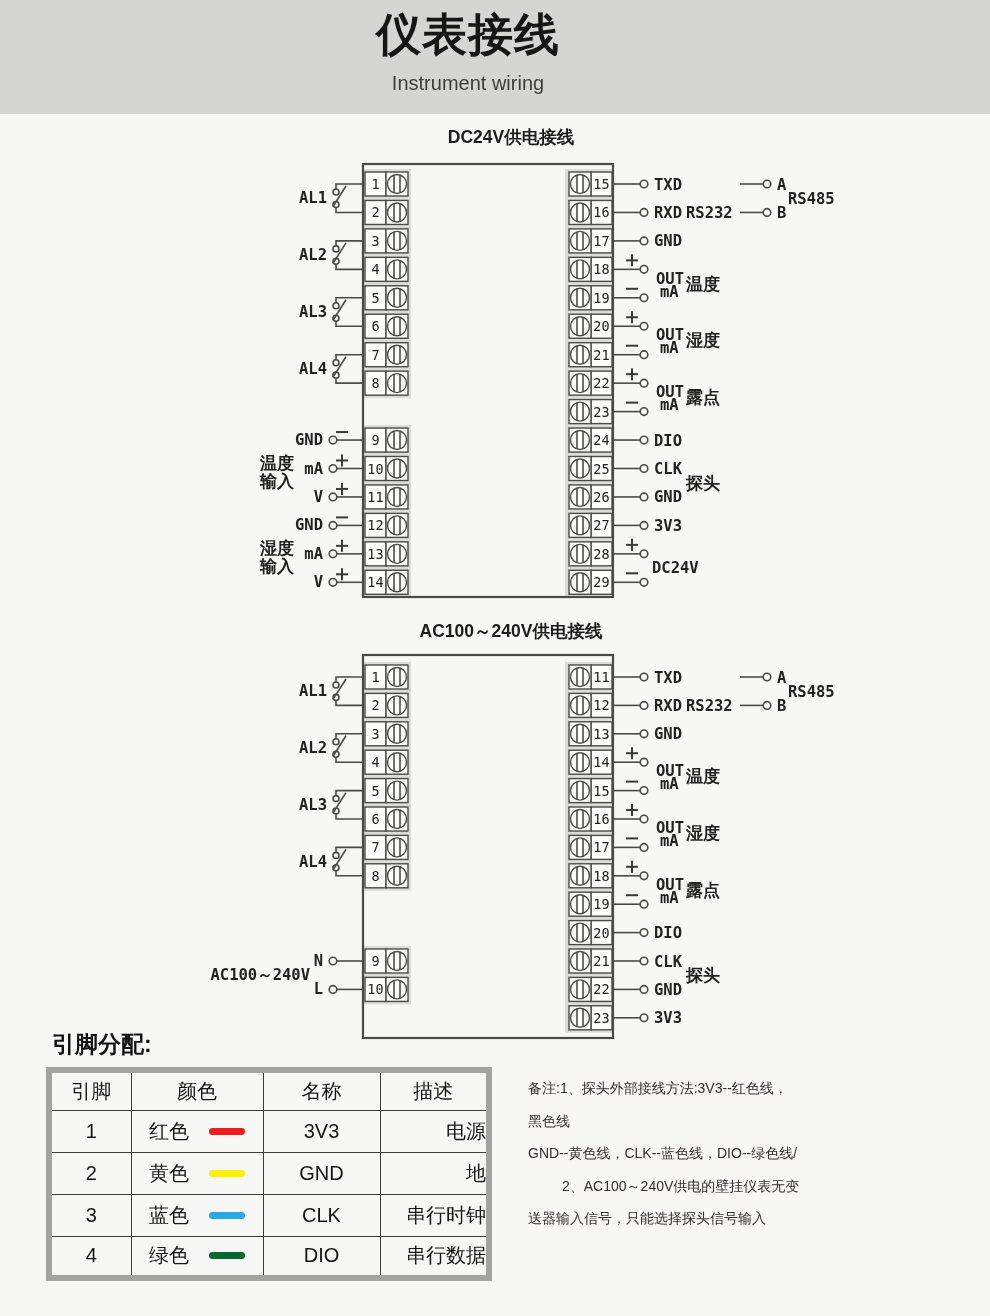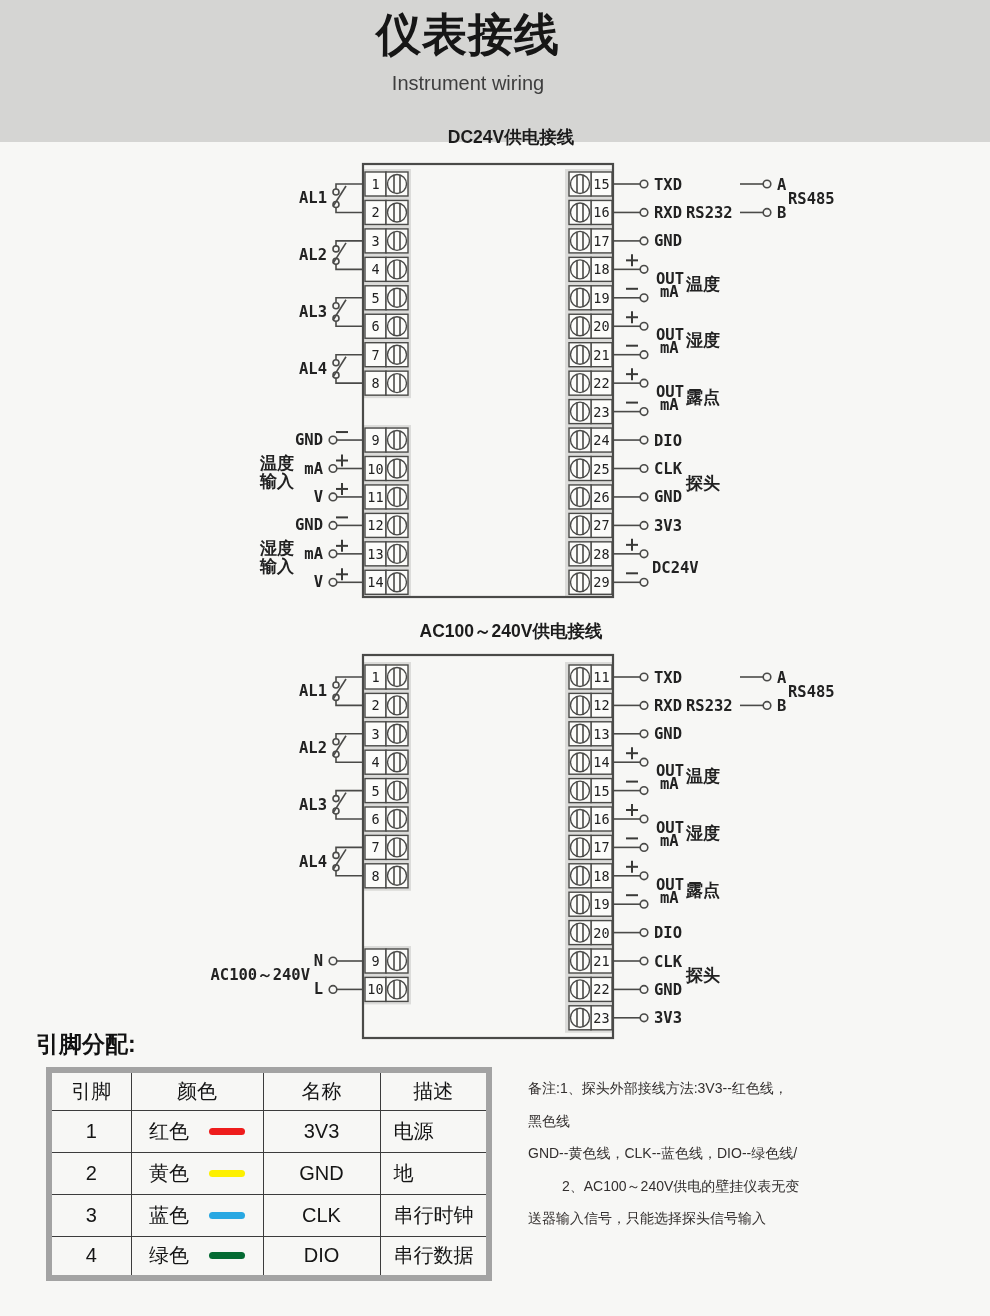--- a/index.html
+++ b/index.html
@@ -1,43 +1,43 @@
 <!DOCTYPE html>
 <html><head>
 <meta charset="utf-8">
 <style>
   *{margin:0;padding:0;box-sizing:border-box}
   html,body{width:990px;height:1316px}
   body{position:relative;background:#f7f7f5;font-family:"Liberation Sans","DejaVu Sans",sans-serif;color:#222;overflow:hidden}
 
-  .header{position:absolute;top:0;left:0;width:990px;height:142px;background:#d5d5d3}
+  .header{position:absolute;top:0;left:0;width:990px;height:114px;background:#d5d5d3}
   .header-inner{width:936px;text-align:center}
   .header h1{padding-top:10px;font-size:45px;font-weight:700;letter-spacing:1px;color:#161616;line-height:1.1}
   .header .subtitle{font-size:20px;color:#3e3e3e;margin-top:12px}
 
   #diagram-svg{position:absolute;top:0;left:0}
   .frame{fill:none;stroke:#4a4a48;stroke-width:2.2}
   .strip{fill:#dcdcda}
   .cellbox{fill:#fcfcfa;stroke:#4a4a48;stroke-width:1.4}
   .screw{fill:none;stroke:#4a4a48;stroke-width:1.4}
   .wire{stroke:#4a4a48;stroke-width:1.6;fill:none}
   .wire2{stroke:#3a3a38;stroke-width:2;fill:none}
   .node{fill:#f7f7f5;stroke:#4a4a48;stroke-width:1.6}
   .num{font:13.5px "DejaVu Sans Mono",monospace;fill:#222}
   .lbl-mono{font:700 15.5px "DejaVu Sans Mono",monospace;fill:#222}
   .lbl-cn{font:600 17px "Liberation Sans","DejaVu Sans",sans-serif;fill:#222}
   .dg-title{font:700 17.5px "Liberation Sans","DejaVu Sans",sans-serif;fill:#1c1c1c}
 
-  .pin-heading{position:absolute;left:36px;top:1029px;font-size:23px;font-weight:700;color:#111}
+  .pin-heading{position:absolute;left:52px;top:1029px;font-size:23px;font-weight:700;color:#111}
   .pin-table{position:absolute;left:46px;top:1067px;border-collapse:collapse;border:6px solid #a3a3a3;background:transparent;table-layout:fixed}
   .pin-table th,.pin-table td{border:1.5px solid #3c3c3c;font-size:20px;color:#151515;text-align:center;vertical-align:middle}
   .pin-table th{height:40px;font-weight:400}
   .pin-table td{height:42px}
   .pin-table .c0{width:82px}.pin-table .c1{width:132px}.pin-table .c2{width:117px}.pin-table .c3{width:109px}
-  .pin-table td.desc{text-align:left;padding-left:13px}
+  .pin-table td.desc{text-align:right;padding-left:13px}
   .colorcell{display:flex;align-items:center;justify-content:center;gap:20px}
   .chip{display:inline-block;width:36px;height:7px;border-radius:4px}
 
   .notes{position:absolute;left:528px;top:1072px;width:452px}
   .note-line{font-size:14px;line-height:32.5px;color:#332f2e;white-space:nowrap}
   .note-line.indent{padding-left:34px}
 </style>
 </head>
 <body>
 

